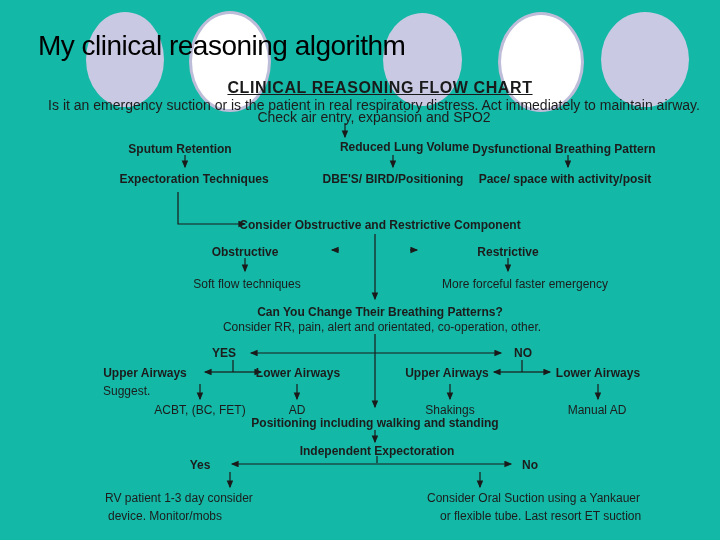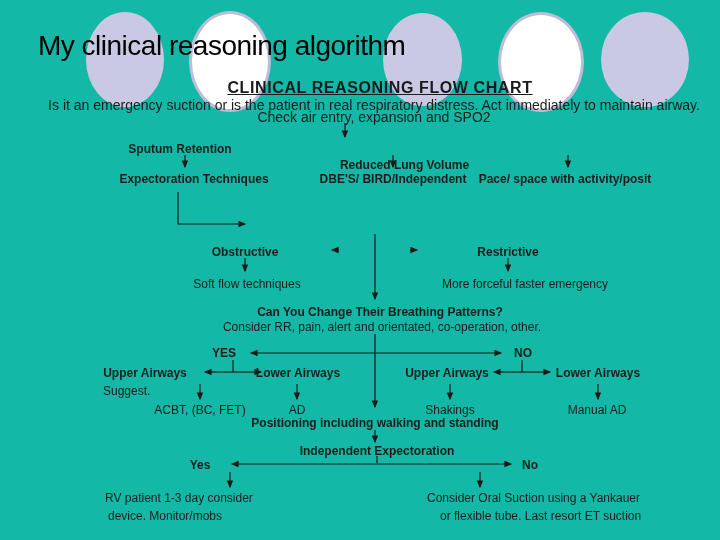--- a/index.html
+++ b/index.html
@@ -90,25 +90,27 @@
       <line x1="230" y1="472" x2="230" y2="487" marker-end="url(#ah)"></line>
       <line x1="480" y1="472" x2="480" y2="487" marker-end="url(#ah)"></line>
     </g>
   </svg>
 
   <div class="fc-title" style="left:380px;top:79px;">CLINICAL REASONING FLOW CHART</div>
   <div class="fc c fc-intro" style="left:374px;top:97px;">Is it an emergency suction or is the patient in real respiratory distress. Act immediately to maintain airway.</div>
   <div class="fc c fc-intro" style="left:374px;top:109px;">Check air entry, expansion and SPO2</div>
 
   <div class="fc c b" style="left:180px;top:142px;">Sputum Retention</div>
-  <div class="fc c b" style="left:390px;top:158px;padding-left:29px;">Reduced Lung Volume</div>
+  <div class="fc c b" style="left:390px;top:140px;padding-left:29px;">Reduced Lung Volume</div>
+  <div class="fc c b" style="left:564px;top:142px;">Dysfunctional Breathing Pattern</div>
   <div class="fc c b" style="left:194px;top:172px;">Expectoration Techniques</div>
-  <div class="fc c b" style="left:393px;top:172px;">DBE'S/ BIRD/Independent</div>
+  <div class="fc c b" style="left:393px;top:172px;">DBE'S/ BIRD/Positioning</div>
   <div class="fc c b" style="left:565px;top:172px;">Pace/ space with activity/posit</div>
 
+  <div class="fc c b" style="left:380px;top:218px;">Consider Obstructive and Restrictive Component</div>
   <div class="fc c b" style="left:245px;top:245px;">Obstructive</div>
   <div class="fc c b" style="left:508px;top:245px;">Restrictive</div>
   <div class="fc c" style="left:247px;top:277px;">Soft flow techniques</div>
   <div class="fc c" style="left:525px;top:277px;">More forceful faster emergency</div>
 
   <div class="fc c" style="left:382px;top:320px;">Consider RR, pain, alert and orientated, co-operation, other.</div>
   <div class="fc c b" style="left:380px;top:305px;">Can You Change Their Breathing Patterns?</div>
   <div class="fc c b" style="left:224px;top:346px;">YES</div>
   <div class="fc c b" style="left:523px;top:346px;">NO</div>
 

